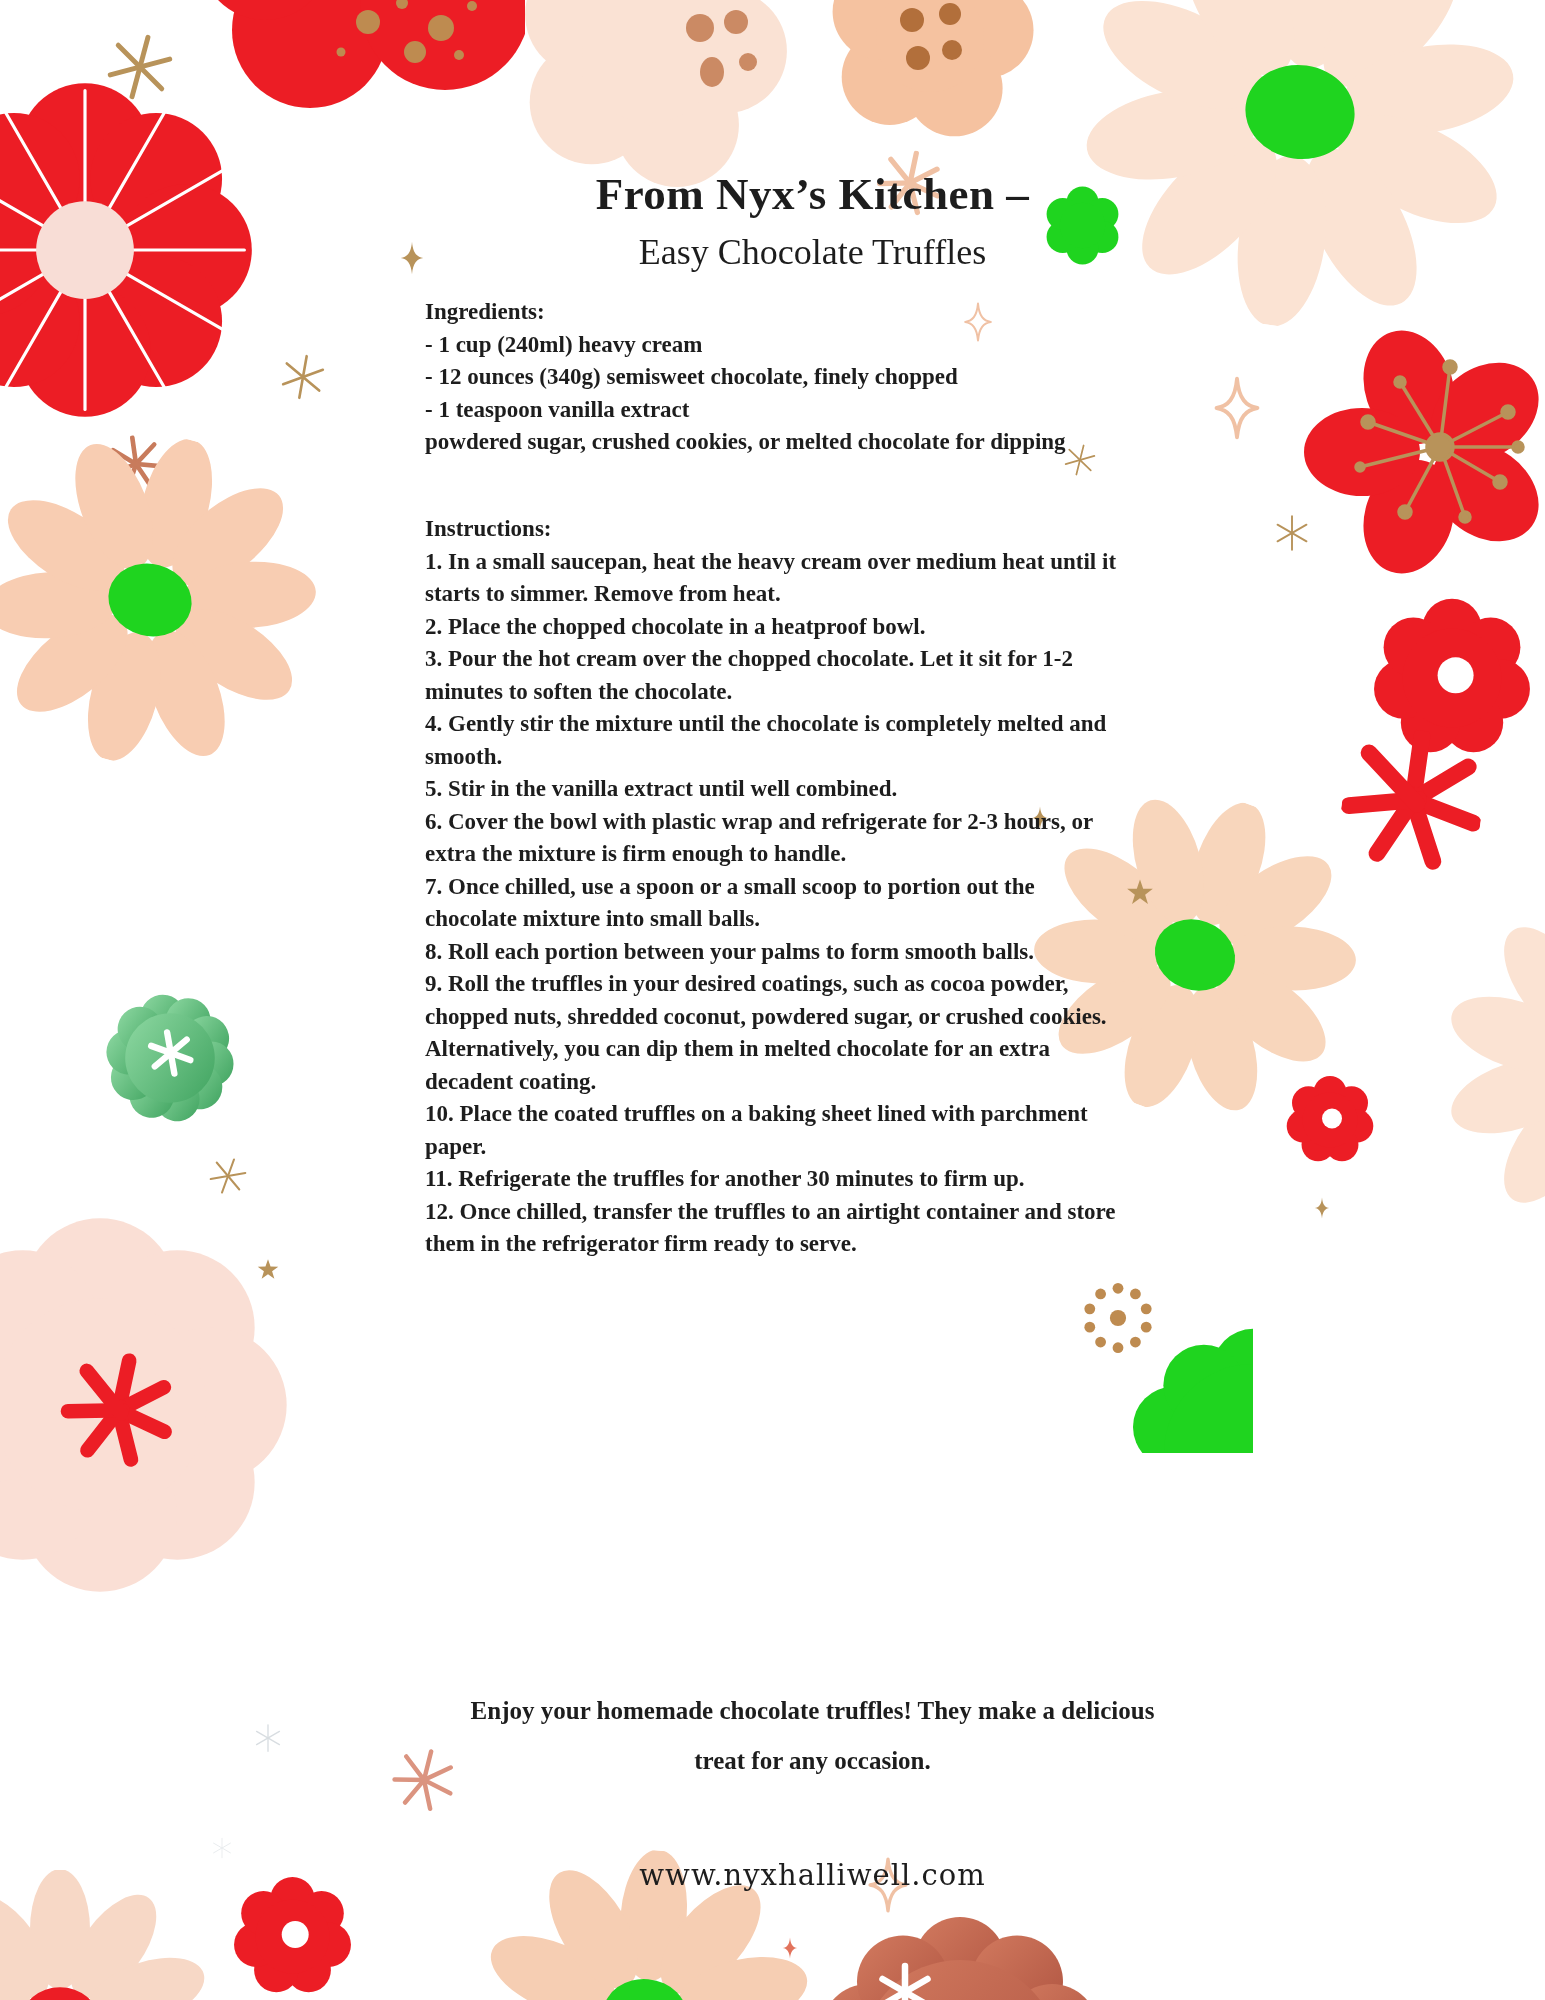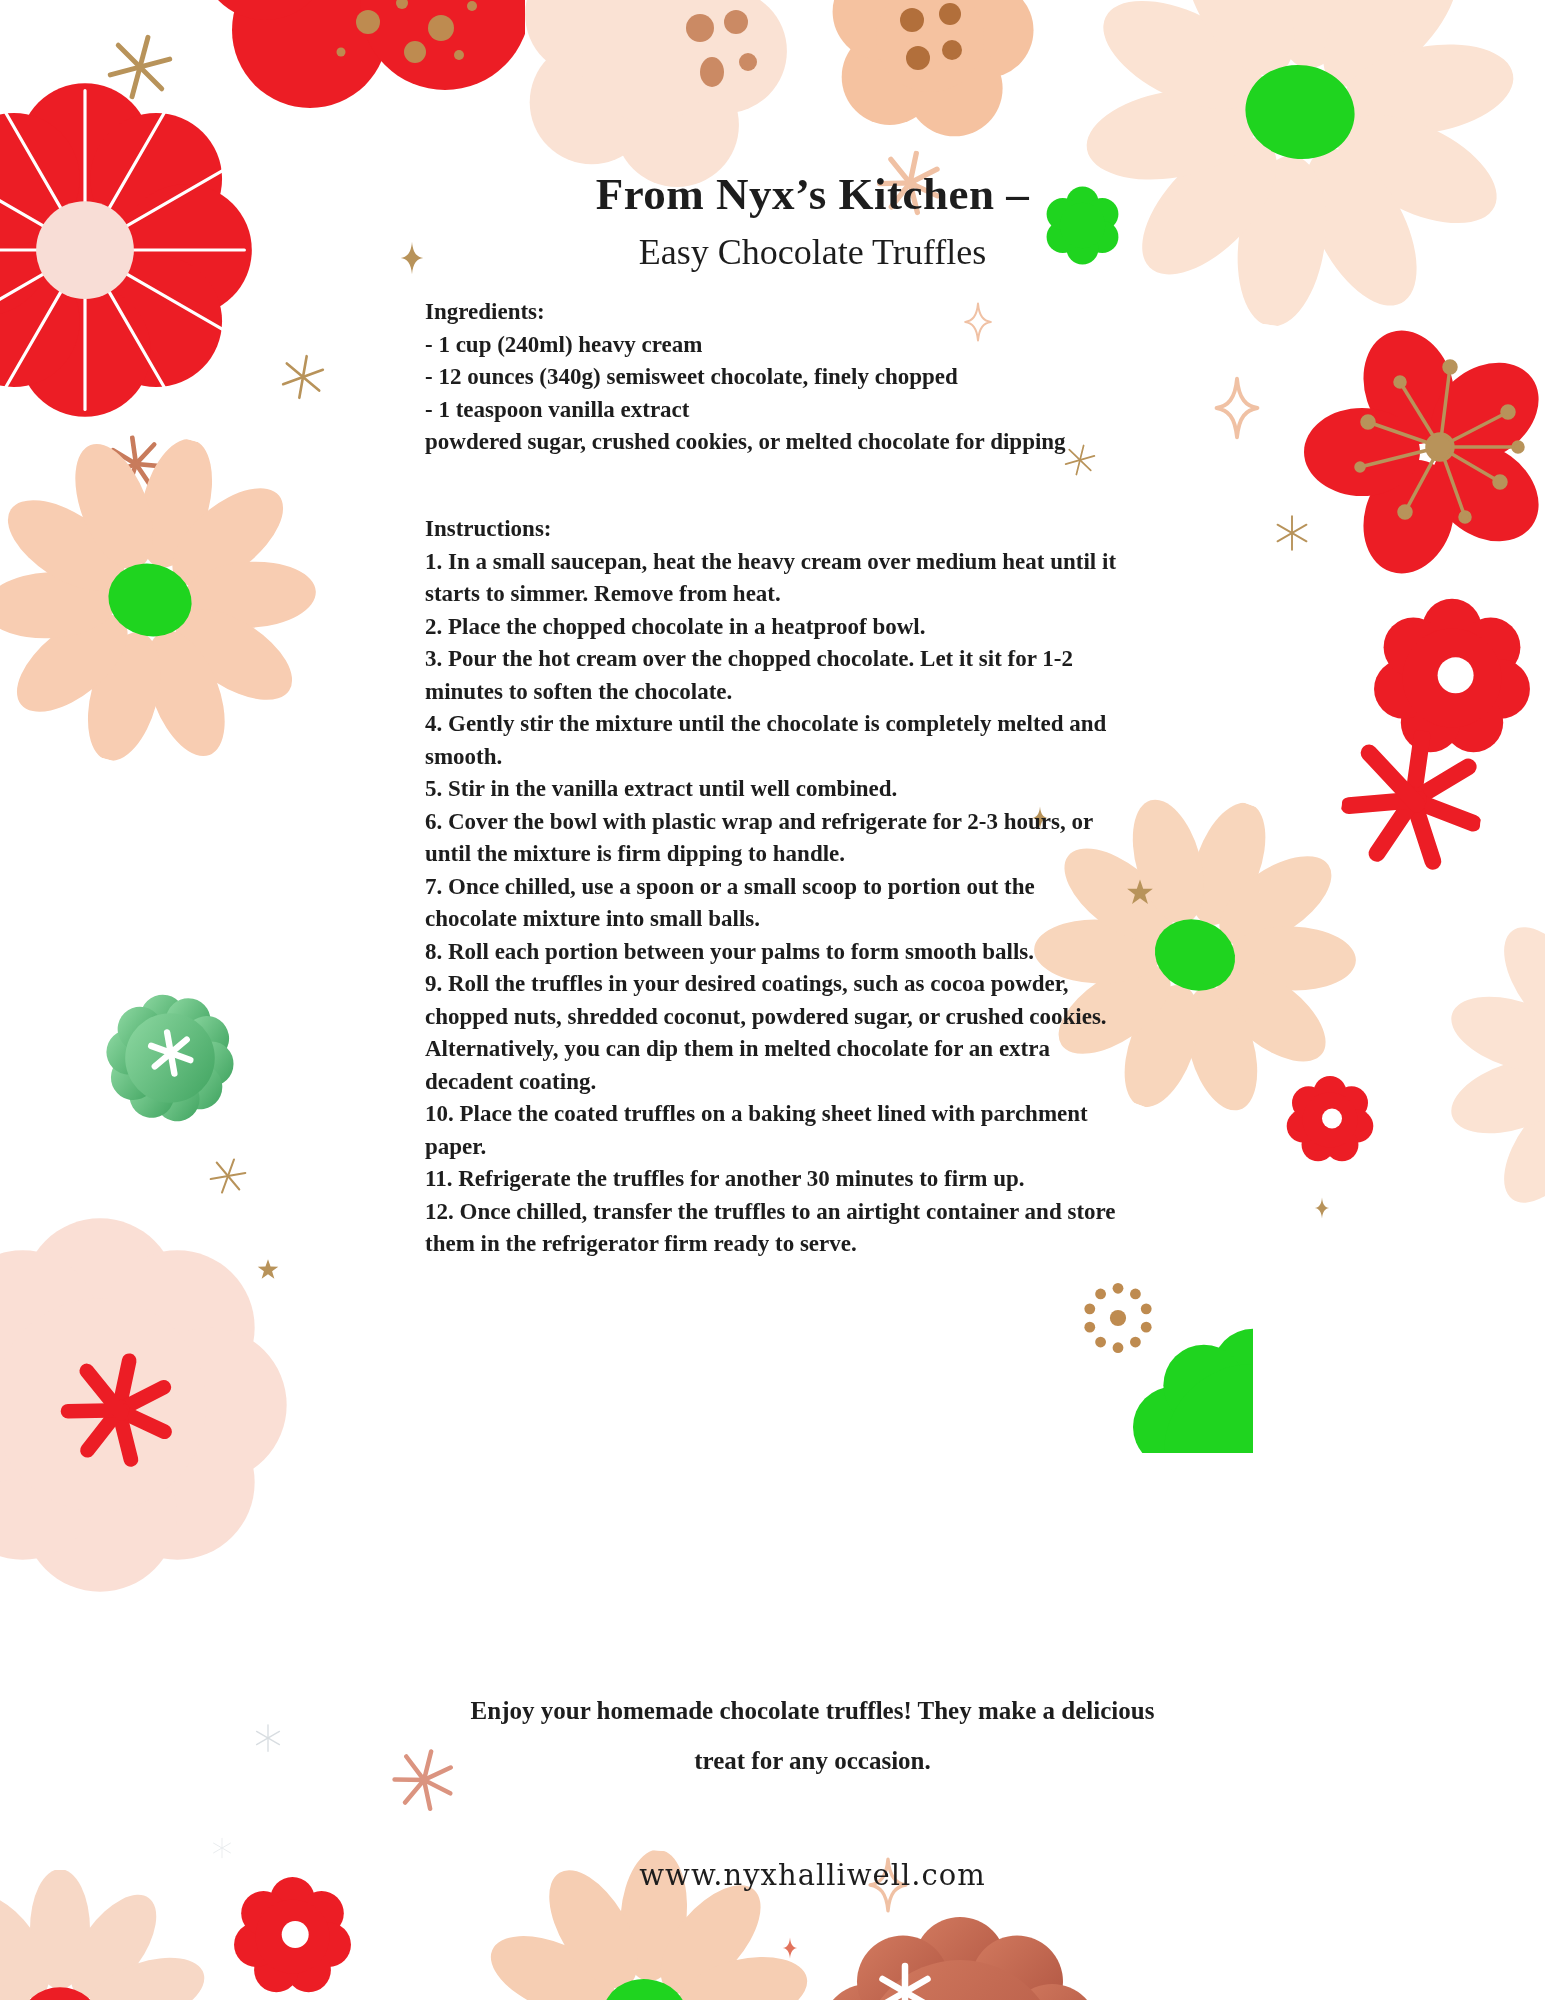--- a/index.html
+++ b/index.html
@@ -442,21 +442,21 @@
     <div>
         <div class="tline">1. In a small saucepan, heat the heavy cream over medium heat until it</div>
         <div class="tline">starts to simmer. Remove from heat.</div>
         <div class="tline">2. Place the chopped chocolate in a heatproof bowl.</div>
         <div class="tline">3. Pour the hot cream over the chopped chocolate. Let it sit for 1-2</div>
         <div class="tline">minutes to soften the chocolate.</div>
         <div class="tline">4. Gently stir the mixture until the chocolate is completely melted and</div>
         <div class="tline">smooth.</div>
         <div class="tline">5. Stir in the vanilla extract until well combined.</div>
         <div class="tline">6. Cover the bowl with plastic wrap and refrigerate for 2-3 hours, or</div>
-        <div class="tline">until the mixture is firm dipping to handle.</div>
+        <div class="tline">extra the mixture is firm enough to handle.</div>
         <div class="tline">7. Once chilled, use a spoon or a small scoop to portion out the</div>
         <div class="tline">chocolate mixture into small balls.</div>
         <div class="tline">8. Roll each portion between your palms to form smooth balls.</div>
         <div class="tline">9. Roll the truffles in your desired coatings, such as cocoa powder,</div>
         <div class="tline">chopped nuts, shredded coconut, powdered sugar, or crushed cookies.</div>
         <div class="tline">Alternatively, you can dip them in melted chocolate for an extra</div>
         <div class="tline">decadent coating.</div>
         <div class="tline">10. Place the coated truffles on a baking sheet lined with parchment</div>
         <div class="tline">paper.</div>
         <div class="tline">11. Refrigerate the truffles for another 30 minutes to firm up.</div>

